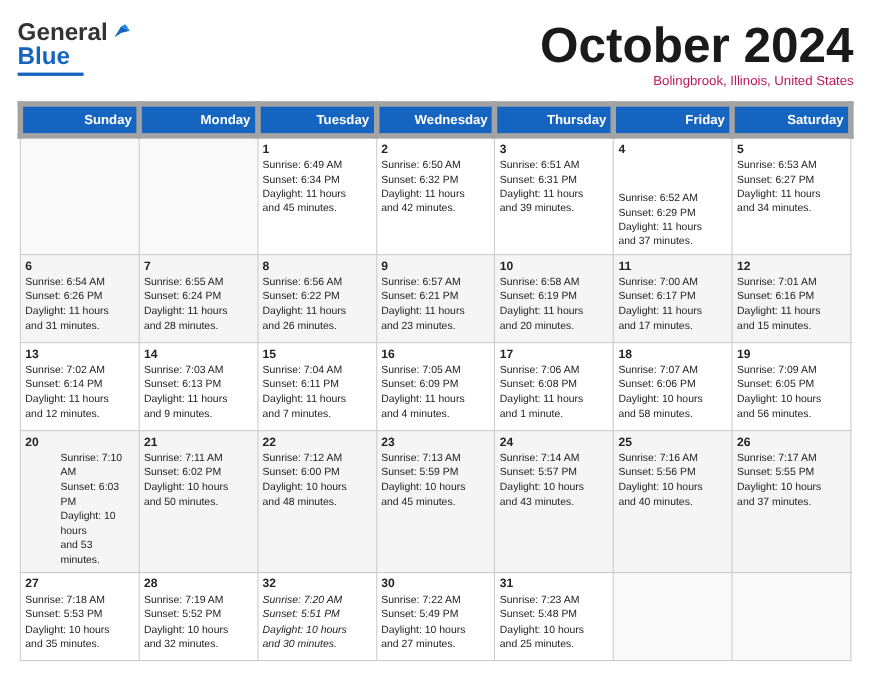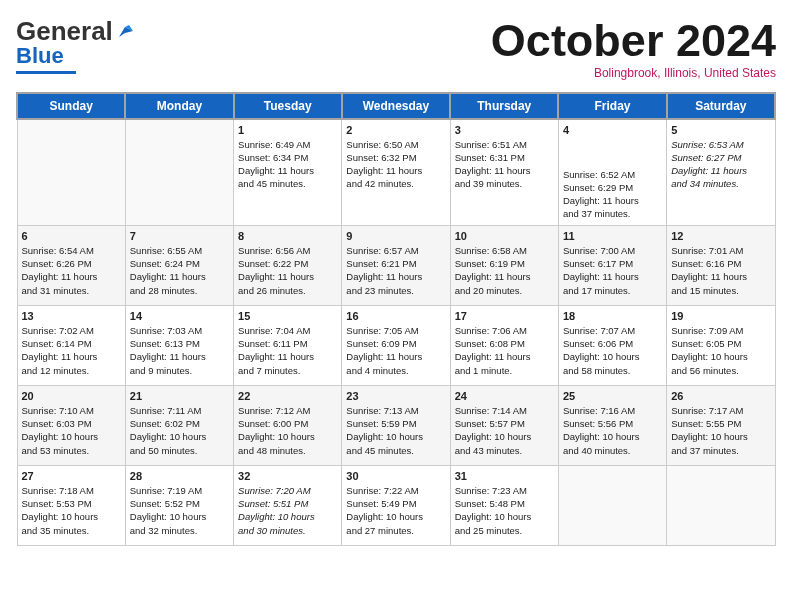--- a/index.html
+++ b/index.html
@@ -44,22 +44,22 @@
       width: 100%;
       border-collapse: collapse;
       table-layout: fixed;
     }
     thead tr th {
       background: #1565c0;
       color: #fff;
       font-size: 12px;
       font-weight: bold;
       padding: 5px 4px;
-      text-align: center;
-      border: 2px solid #a3a3a3;
+      text-align: right;
+      border: 5px solid #a3a3a3;
     }
     tbody tr td {
       vertical-align: top;
       border: 1px solid #ccc;
       padding: 4px;
       font-size: 10px;
       color: #222;
       height: 80px;
       background: #fff;
     }
@@ -79,21 +79,21 @@
     .empty-cell {
       background: #f9f9f9;
     }
   </style>
 </head>
 <body>
 
 <div class="header">
   <div class="logo">
     <div style="display:flex; align-items:center;">
-      <span style="font-size:26px;font-weight:bold;color:#333;">General</span>
+      <span style="font-size:22px;font-weight:bold;color:#333;">General</span>
       <svg width="18" height="18" viewBox="0 0 18 18" style="margin:0 0 0 2px;">
         <polygon points="4,14 10,4 18,8 10,10" fill="#1565c0"></polygon>
         <polygon points="10,4 18,8 14,2" fill="#1e88e5"></polygon>
       </svg>
     </div>
     <span style="font-size:22px;font-weight:bold;color:#1565c0;margin-top:-4px;">Blue</span>
     <div class="logo-line"></div>
   </div>
   <div class="title-block">
     <div class="month-title">October 2024</div>
@@ -140,21 +140,21 @@
         </td>
         <td>
           <div class="day-num">4</div>
           <div class="day-info" style="white-space: pre-line; margin-top: 32px;">Sunrise: 6:52 AM
 Sunset: 6:29 PM
 Daylight: 11 hours
 and 37 minutes.</div>
         </td>
         <td>
           <div class="day-num">5</div>
-          <div class="day-info" style="white-space: pre-line; font-style: italic;">Sunrise: 6:53 AM
+          <div class="day-info" style="white-space: pre-line;">Sunrise: 6:53 AM
 Sunset: 6:27 PM
 Daylight: 11 hours
 and 34 minutes.</div>
         </td>
       </tr>
       <tr>
         <td>
           <div class="day-num">6</div>
           <div class="day-info" style="white-space: pre-line;">Sunrise: 6:54 AM
 Sunset: 6:26 PM
@@ -251,21 +251,21 @@
           <div class="day-num">19</div>
           <div class="day-info" style="white-space: pre-line;">Sunrise: 7:09 AM
 Sunset: 6:05 PM
 Daylight: 10 hours
 and 56 minutes.</div>
         </td>
       </tr>
       <tr>
         <td>
           <div class="day-num">20</div>
-          <div class="day-info" style="white-space: pre-line;">Sunrise: 7:10 AM
+          <div class="day-info" style="white-space: pre-line; margin-left: 32px;">Sunrise: 7:10 AM
 Sunset: 6:03 PM
 Daylight: 10 hours
 and 53 minutes.</div>
         </td>
         <td>
           <div class="day-num">21</div>
           <div class="day-info" style="white-space: pre-line;">Sunrise: 7:11 AM
 Sunset: 6:02 PM
 Daylight: 10 hours
 and 50 minutes.</div>

